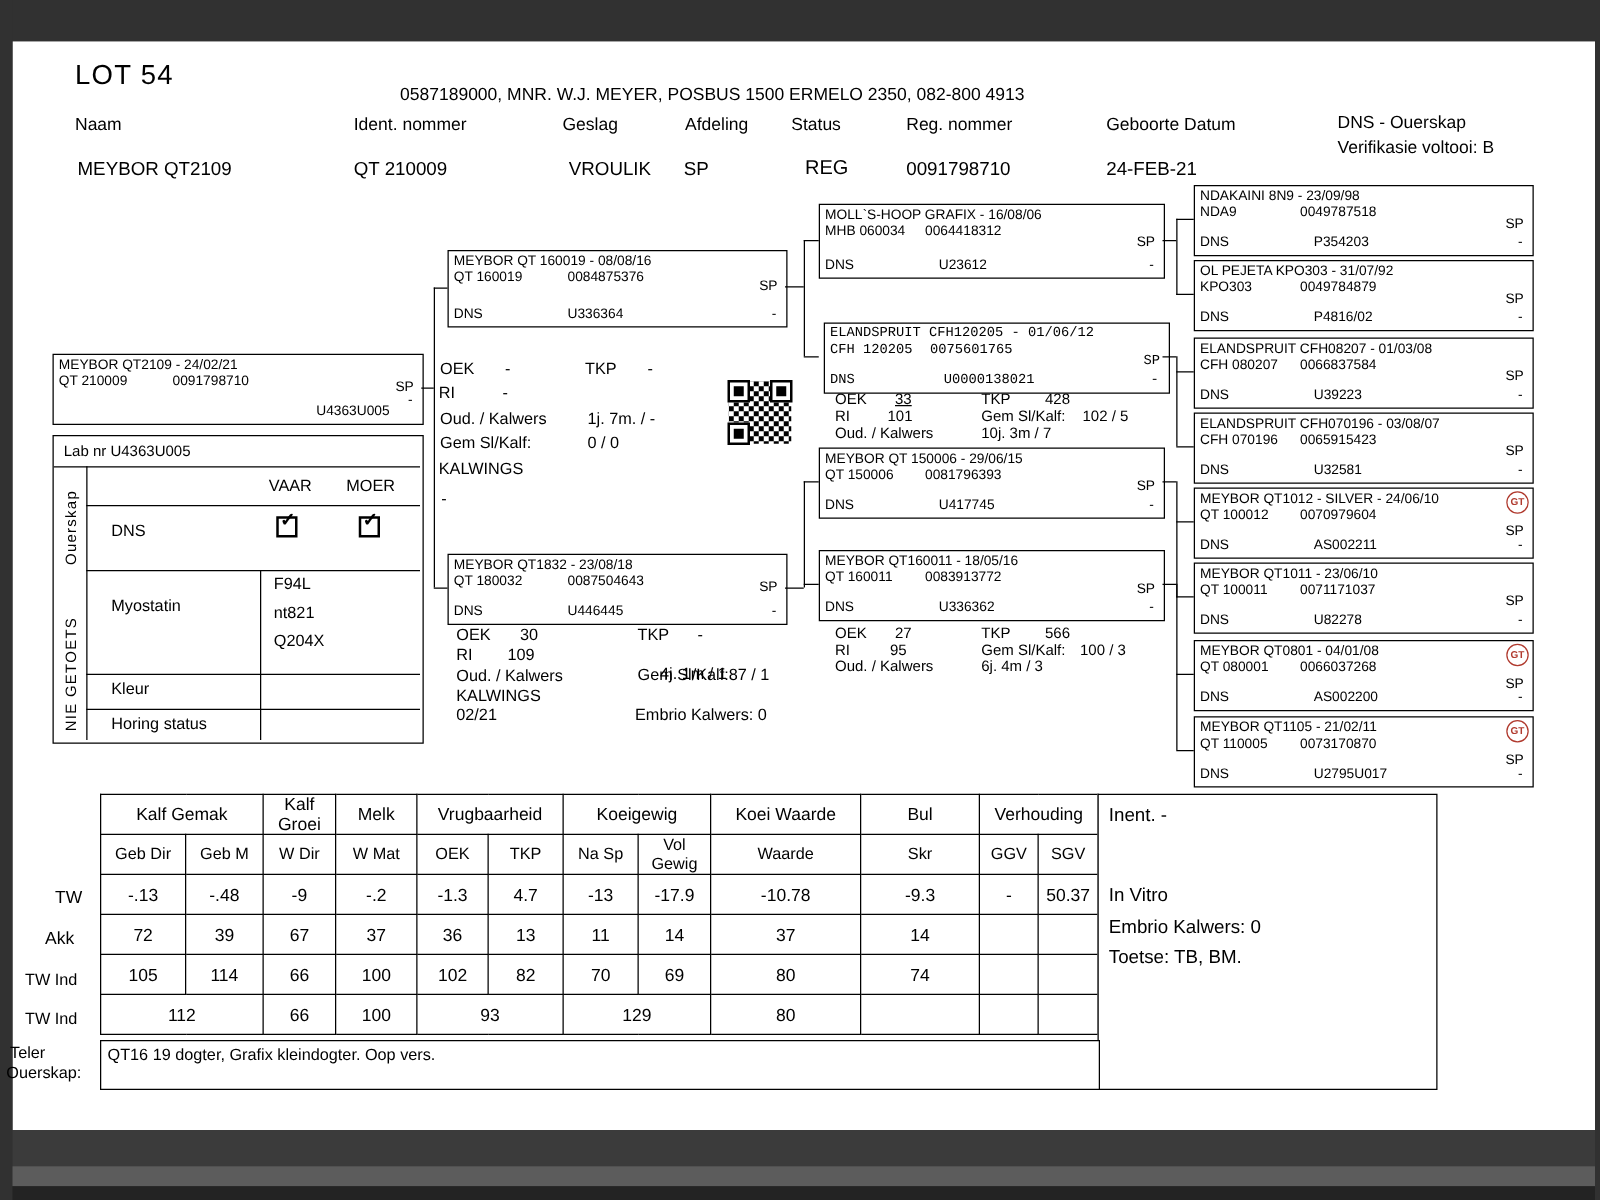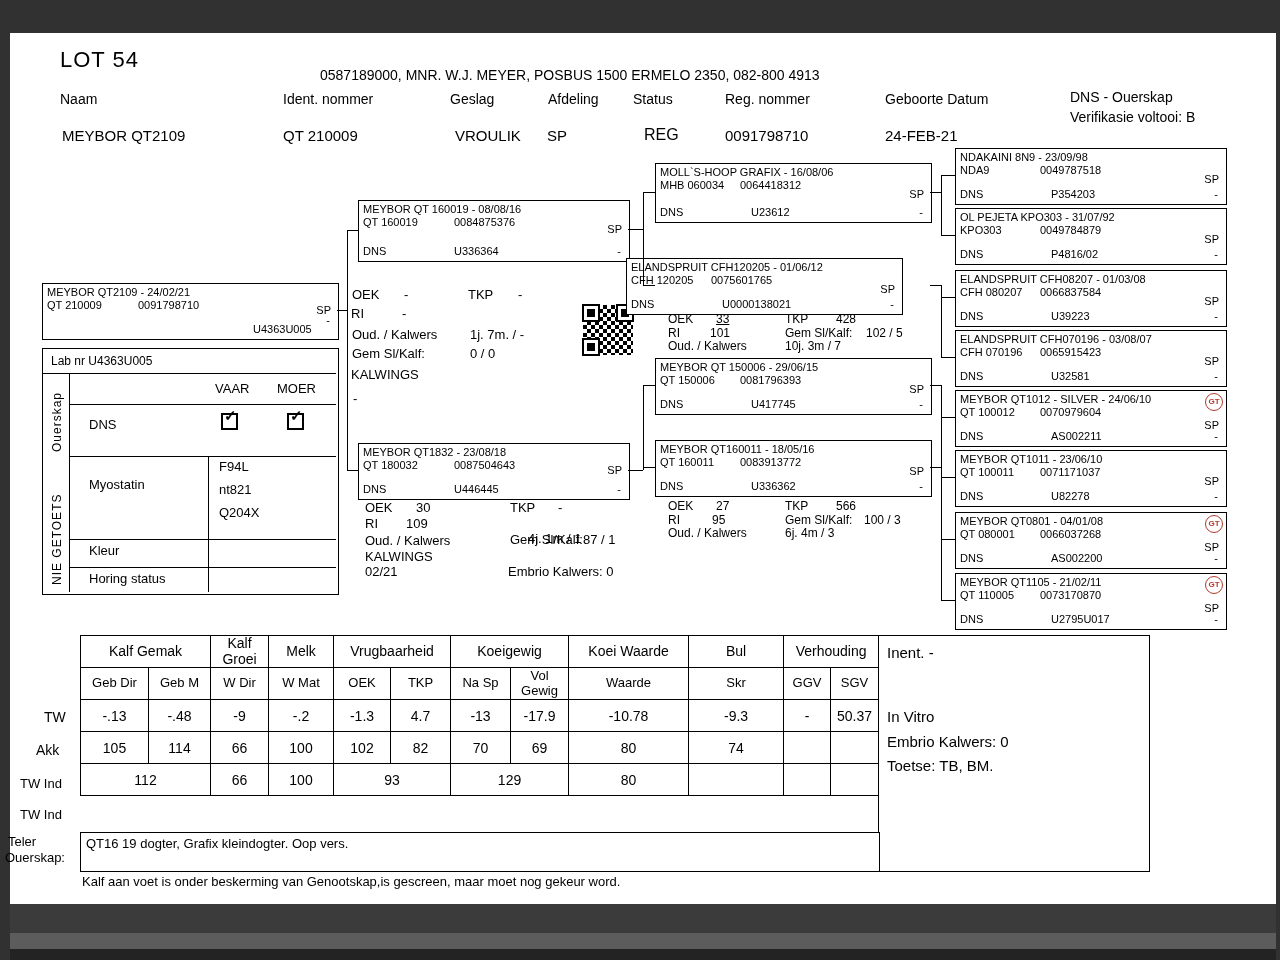--- a/index.html
+++ b/index.html
@@ -171,21 +171,21 @@
   <div class="pbox" style="left:655px;top:163px;width:275px;height:58px;">
     <div class="pbt">MOLL`S-HOOP GRAFIX - 16/08/06</div>
     <div class="pbid">MHB 060034</div>
     <div class="pbreg">0064418312</div>
     <div class="pbsp">SP</div>
     <div class="pbdns">DNS</div>
     <div class="pbdnsv">U23612</div>
     <div class="pbdash">-</div>
   </div>
 
-  <div class="pbox" style="left:626px;top:258px;width:275px;height:55px;">
+  <div class="pbox" style="left:659px;top:258px;width:275px;height:55px;font-family:Liberation Mono, monospace;">
     <div class="pbt">ELANDSPRUIT CFH120205 - 01/06/12</div>
     <div class="pbid">CFH 120205</div>
     <div class="pbreg">0075601765</div>
     <div class="pbsp">SP</div>
     <div class="pbdns">DNS</div>
     <div class="pbdnsv">U0000138021</div>
     <div class="pbdash">-</div>
   </div>
 
   <div class="t f12" style="left:668px;top:312px;">OEK</div>
@@ -401,20 +401,34 @@
       <td>-1.3</td>
       <td>4.7</td>
       <td>-13</td>
       <td>-17.9</td>
       <td>-10.78</td>
       <td>-9.3</td>
       <td>-</td>
       <td>50.37</td>
     </tr>
     <tr class="dat">
+      <td>72</td>
+      <td>39</td>
+      <td>67</td>
+      <td>37</td>
+      <td>36</td>
+      <td>13</td>
+      <td>11</td>
+      <td>14</td>
+      <td>37</td>
+      <td>14</td>
+      <td></td>
+      <td></td>
+    </tr>
+    <tr class="dat">
       <td>105</td>
       <td>114</td>
       <td>66</td>
       <td>100</td>
       <td>102</td>
       <td>82</td>
       <td>70</td>
       <td>69</td>
       <td>80</td>
       <td>74</td>
@@ -441,14 +455,13 @@
     <div class="t f15" style="left:8px;top:97px;">Embrio Kalwers:   0</div>
     <div class="t f15" style="left:8px;top:121px;">Toetse: TB, BM.</div>
   </div>
 
   <div class="t f13" style="left:8px;top:834px;">Teler</div>
   <div class="t f13" style="left:5px;top:850px;">Ouerskap:</div>
   <div class="box" style="left:80px;top:832px;width:798px;height:38px;">
     <div class="t f13" style="left:5px;top:3px;">QT16 19 dogter, Grafix kleindogter. Oop vers.</div>
   </div>
 
-  <div class="t f13" style="left:82px;top:874px;">Kalf aan voet  is onder beskerming van Genootskap,is gescreen, maar moet nog gekeur word.</div>
 </div>
 
 </body></html>

